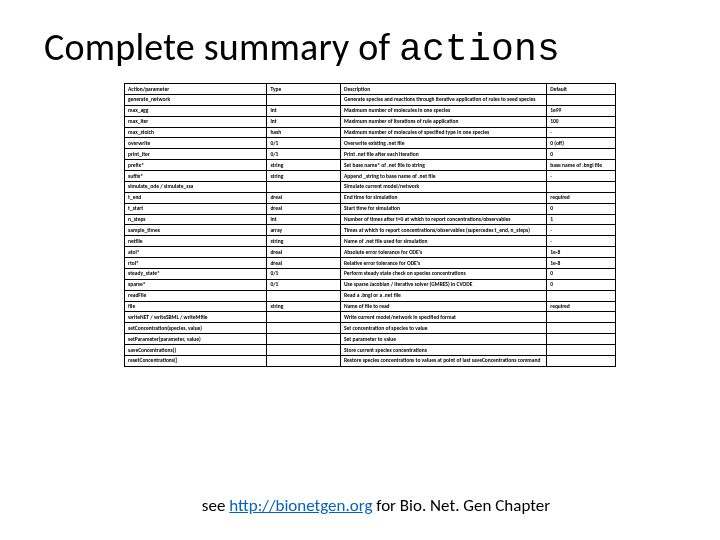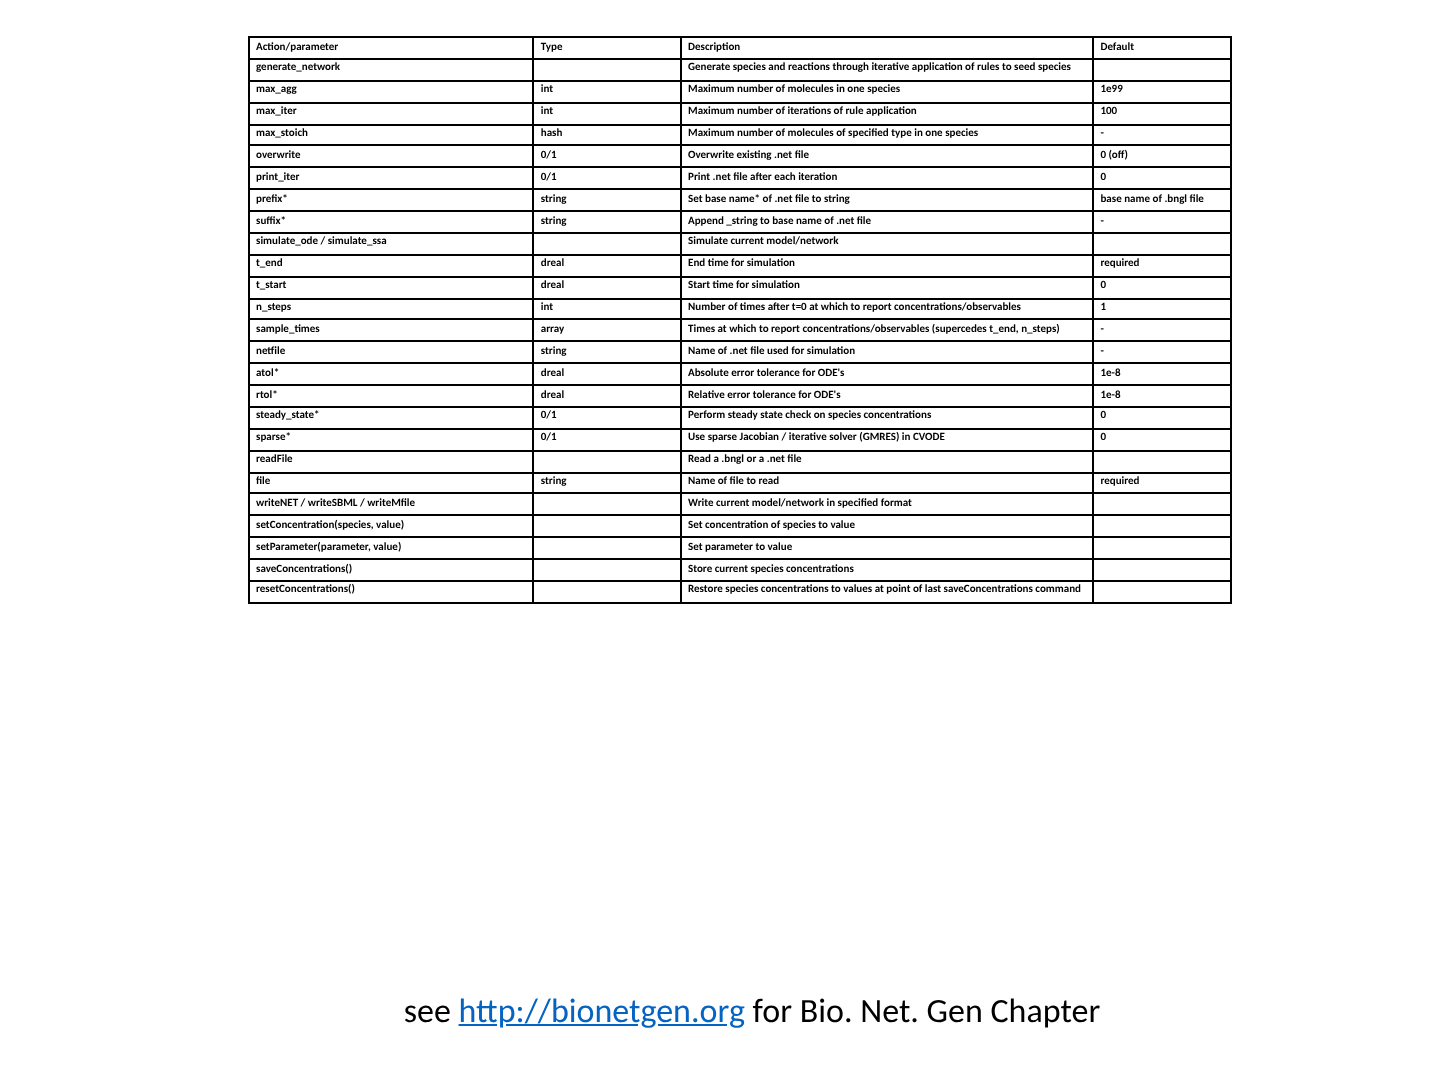--- a/index.html
+++ b/index.html
@@ -67,20 +67,23 @@
   }
   .footer a {
     color: #0563c1;
     text-decoration: underline;
   }
 </style>
 </head>
 <body>
 
 <div class="slide">
+  <div class="title">
+    <span>Complete summary of </span><span class="mono">actions</span>
+  </div>
 
   <div class="table-wrap">
     <table>
       <colgroup>
         <col class="c1">
           <col class="c2">
           <col class="c3">
           <col class="c4">
       </colgroup>
       <thead>

